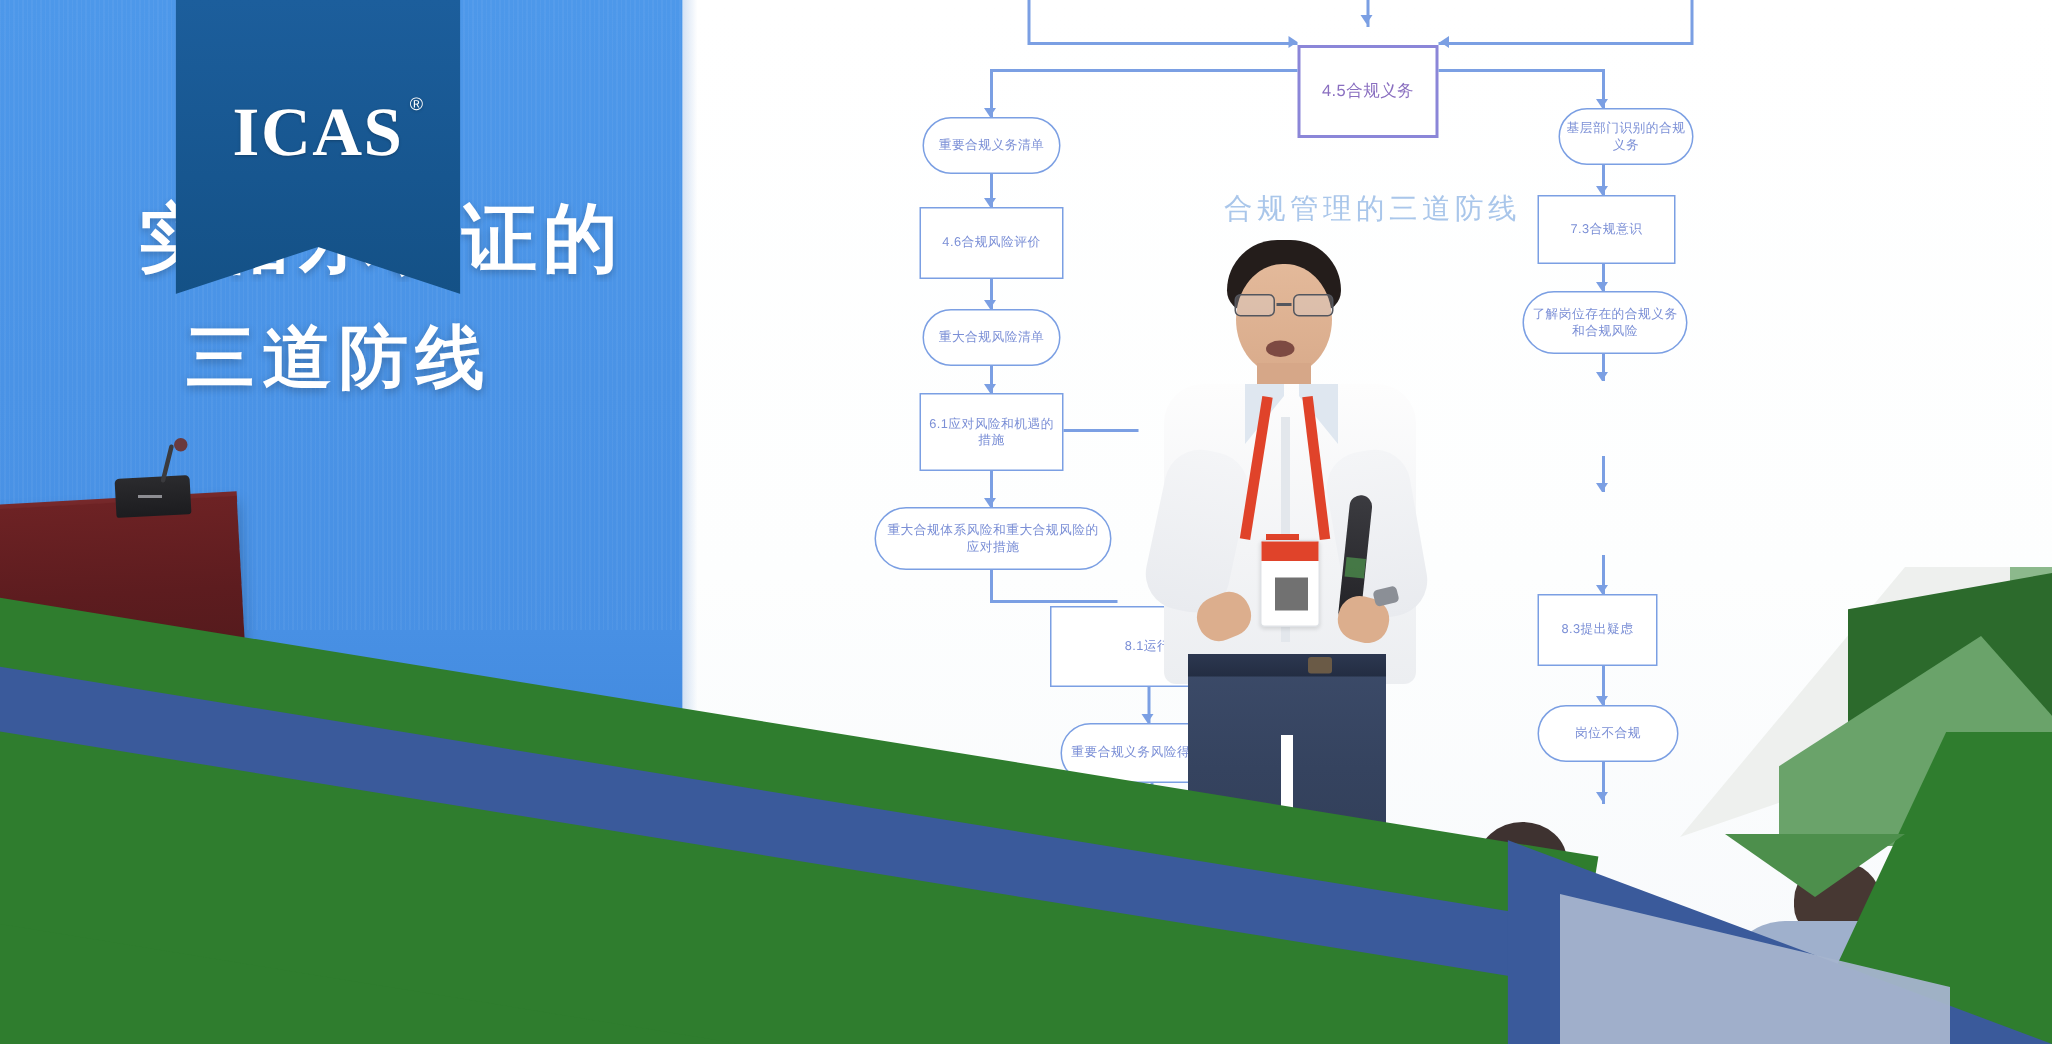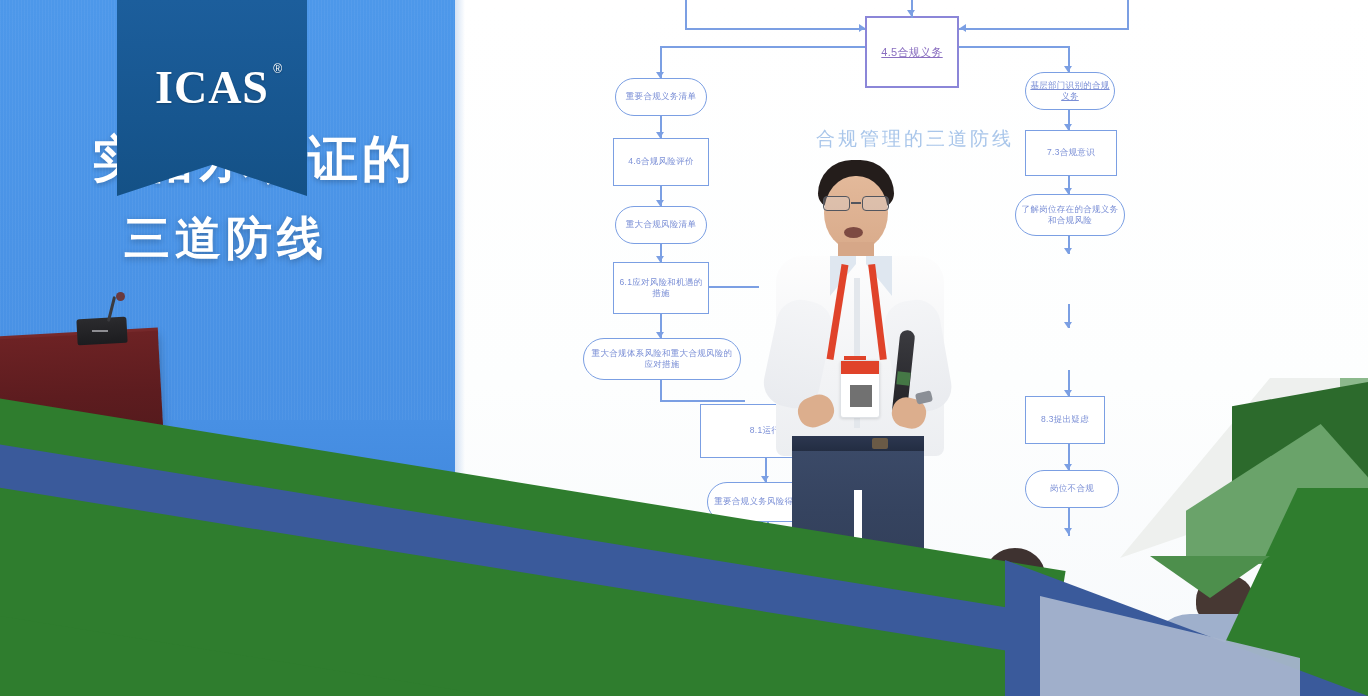--- a/index.html
+++ b/index.html
@@ -318,21 +318,21 @@
     <div class="icas-wordmark">
       <span>ICAS</span>
       <span class="icas-reg">®</span>
     </div>
   </div>
 
   <div class="flow">
 
     <div class="slide-title">合规管理的三道防线</div>
 
-    <div class="fnode strong" style="left:410px; top:16px; width:94px; height:72px;text-decoration:underline;">4.5合规义务</div>
+    <div class="fnode strong" style="left:410px; top:30px; width:94px; height:62px;">4.5合规义务</div>
 
     <div class="fline h" style="left:230px; top:28px; width:180px;"></div>
     <div class="fline v" style="left:230px; top:0px; height:28px;"></div>
     <div class="farrow right" style="left:404px; top:24px;"></div>
     <div class="fline h" style="left:504px; top:28px; width:170px;"></div>
     <div class="fline v" style="left:672px; top:0px; height:28px;"></div>
     <div class="farrow left" style="left:505px; top:24px;"></div>
     <div class="fline v" style="left:456px; top:0px; height:18px;"></div>
     <div class="farrow" style="left:452px; top:10px;"></div>
 
@@ -368,21 +368,21 @@
     <div class="fnode" style="left:245px; top:404px; width:130px; height:54px;">8.1运行</div>
     <div class="fline v" style="left:310px; top:458px; height:24px;"></div>
     <div class="farrow" style="left:306px; top:476px;"></div>
 
     <div class="fnode oval" style="left:252px; top:482px; width:120px; height:40px;">重要合规义务风险得到控制</div>
     <div class="fline v" style="left:312px; top:522px; height:22px;"></div>
     <div class="farrow" style="left:308px; top:538px;"></div>
 
     <div class="fnode" style="left:258px; top:544px; width:110px; height:50px;">9.1监视测量分析评价</div>
 
-    <div class="fnode oval" style="left:570px; top:72px; width:90px; height:38px;text-decoration:underline;">基层部门识别的合规义务</div>
+    <div class="fnode oval" style="left:584px; top:72px; width:90px; height:38px;">基层部门识别的合规义务</div>
     <div class="fline v" style="left:613px; top:110px; height:20px;"></div>
     <div class="farrow" style="left:609px; top:124px;"></div>
 
     <div class="fnode" style="left:570px; top:130px; width:92px; height:46px;">7.3合规意识</div>
     <div class="fline v" style="left:613px; top:176px; height:18px;"></div>
     <div class="farrow" style="left:609px; top:188px;"></div>
 
     <div class="fnode oval" style="left:560px; top:194px; width:110px; height:42px;">了解岗位存在的合规义务和合规风险</div>
     <div class="fline v" style="left:613px; top:236px; height:18px;"></div>
     <div class="farrow" style="left:609px; top:248px;"></div>

